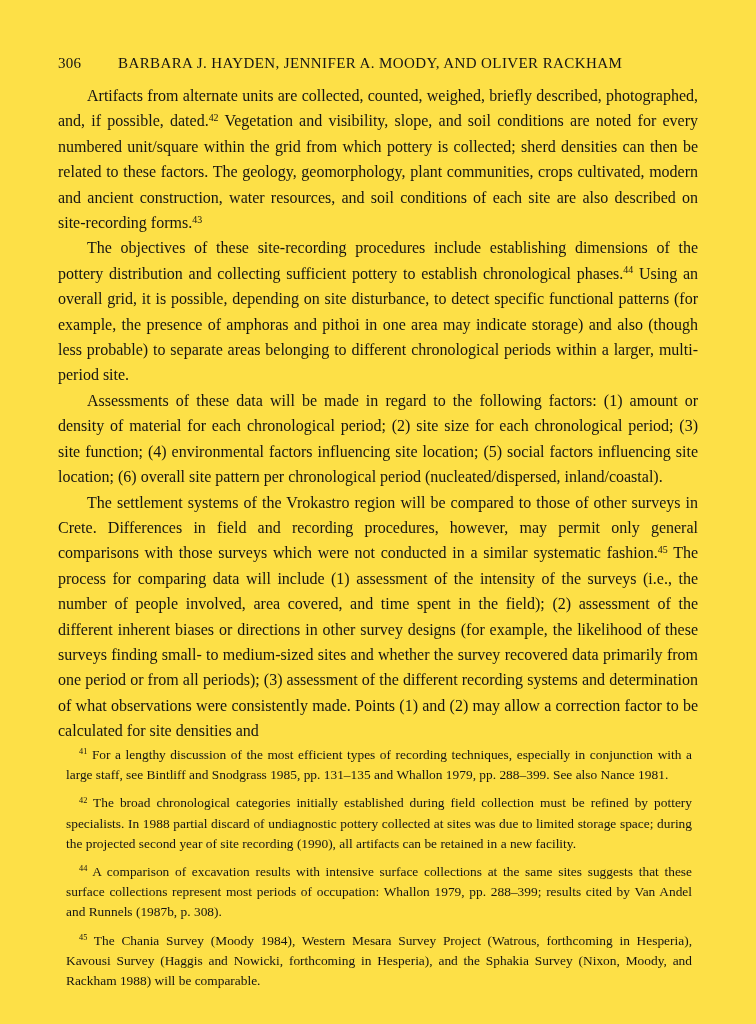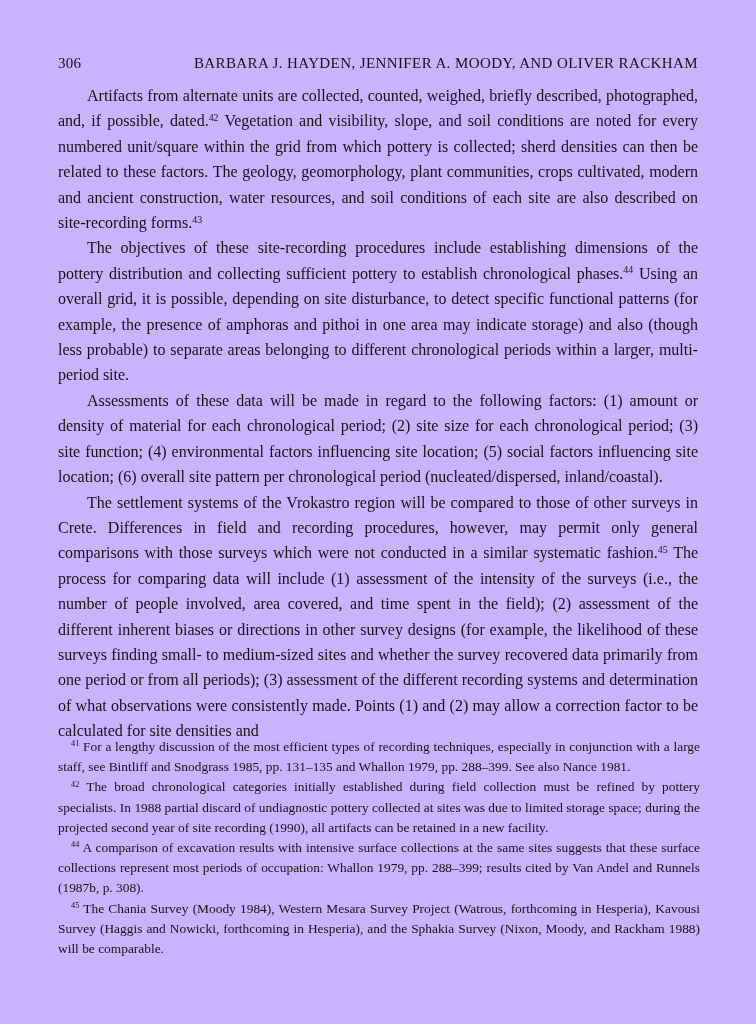--- a/index.html
+++ b/index.html
@@ -4,42 +4,42 @@
 <style>
   html, body {
     margin: 0;
     padding: 0;
     background: #ffffff;
   }
   .page {
     position: relative;
     width: 756px;
     height: 1024px;
-    background: #c4b5fd;
+    background: #fde047;
     font-family: "Liberation Serif", serif;
     color: #161412;
     overflow: hidden;
     box-sizing: border-box;
   }
   .header {
     position: absolute;
     top: 55px;
     left: 58px;
     width: 640px;
     display: flex;
     align-items: baseline;
     font-size: 15px;
   }
   .pagenum {
     width: 60px;
     letter-spacing: 0.3px;
   }
   .running-head {
     flex: 1;
-    text-align: right;
+    text-align: left;
     letter-spacing: 0.4px;
     white-space: nowrap;
   }
   .body-text {
     position: absolute;
     top: 83px;
     left: 58px;
     width: 640px;
     font-size: 16px;
     line-height: 25.4px;
@@ -62,21 +62,21 @@
   .footnotes {
     position: absolute;
     top: 737px;
     left: 58px;
     width: 642px;
     font-size: 13.4px;
     line-height: 20.2px;
     text-align: justify;
   }
   .footnotes p {
-    margin: 0;
+    margin: 8px;
     text-indent: 13px;
   }
   sup {
     font-size: 62%;
     line-height: 0;
     vertical-align: baseline;
     position: relative;
     top: -0.55em;
   }
   .i {

